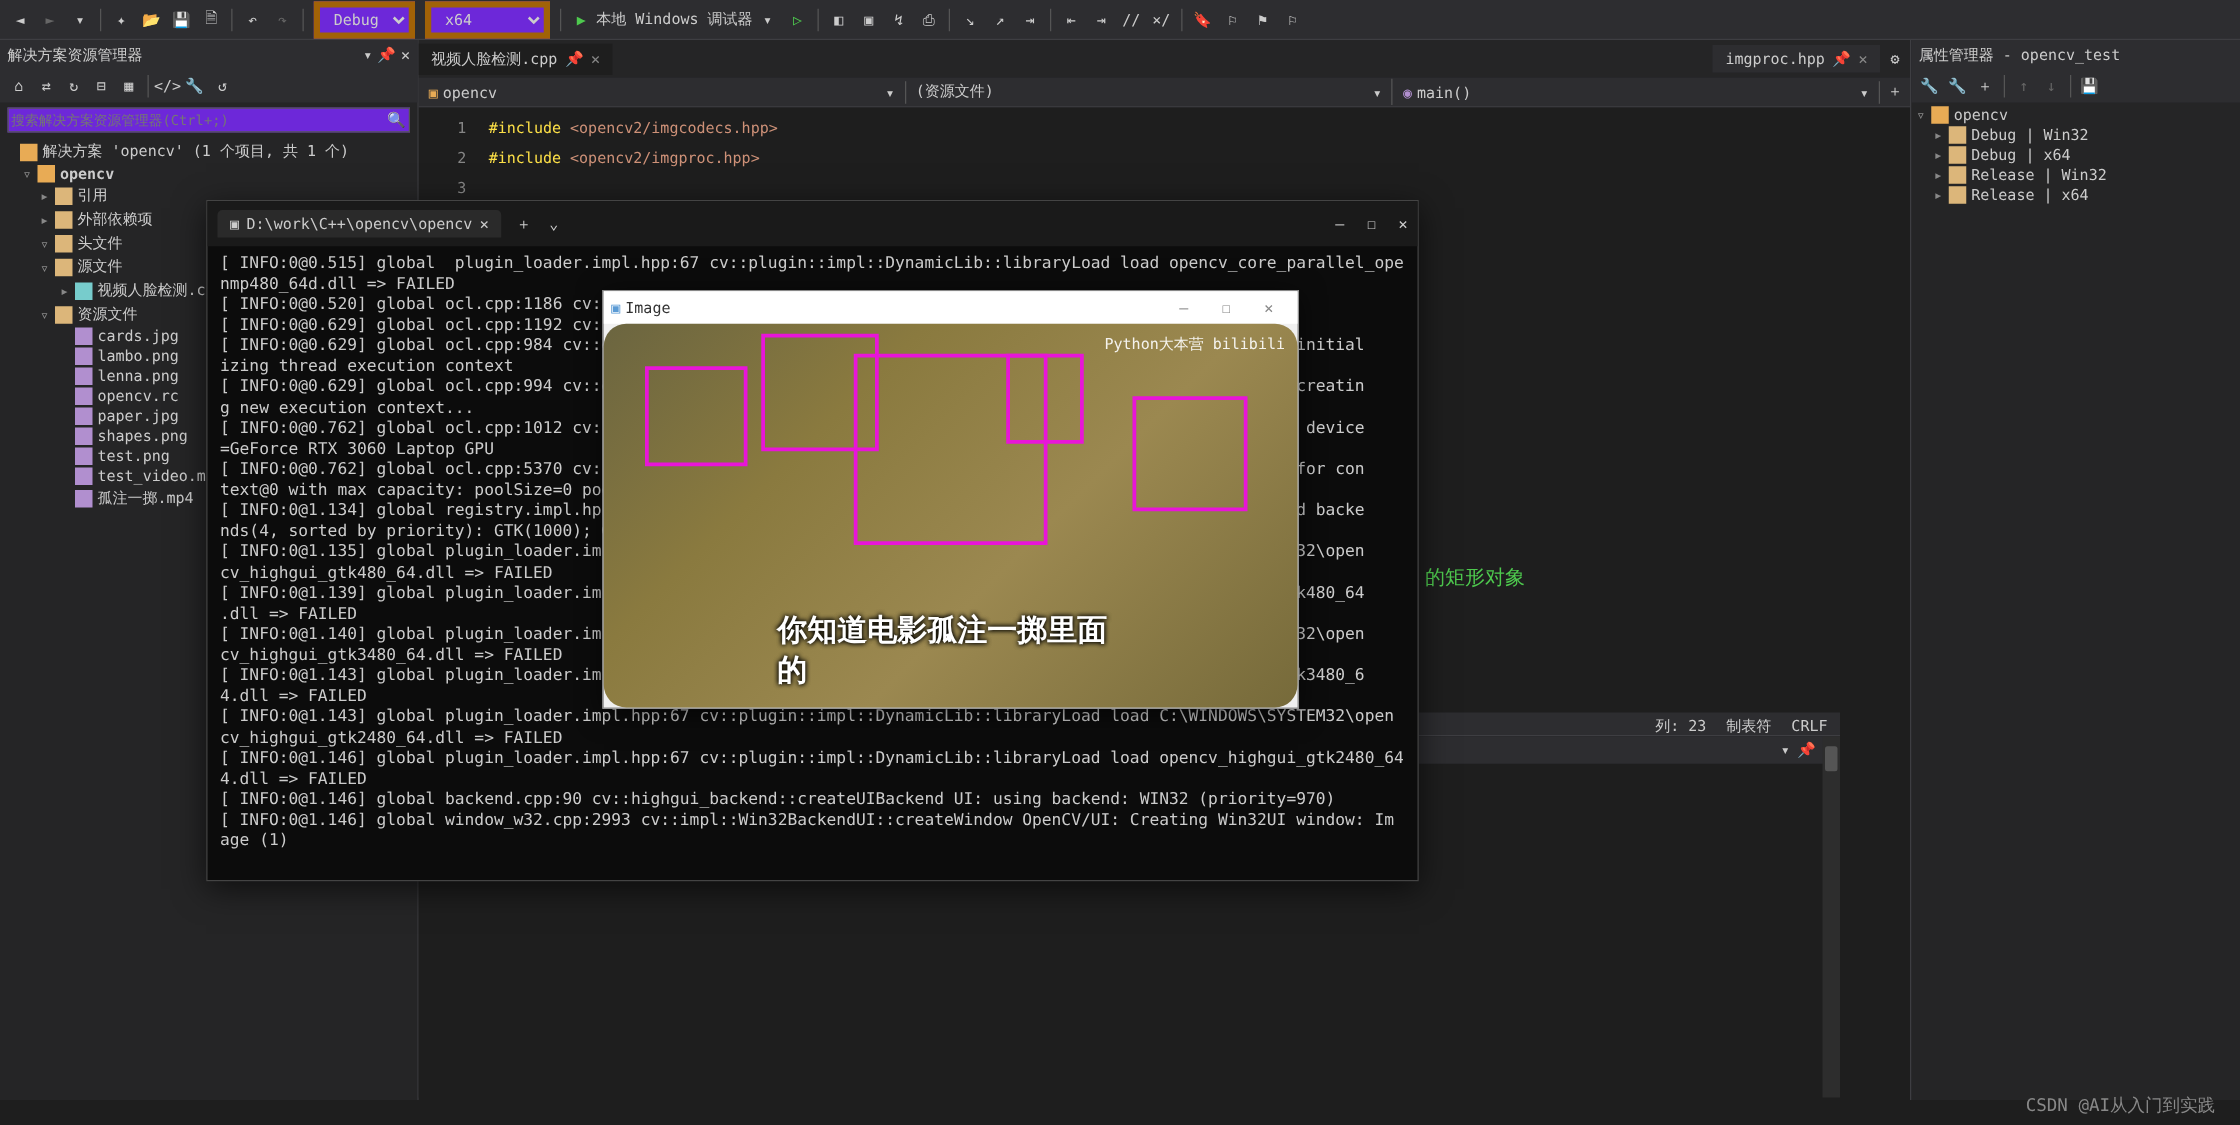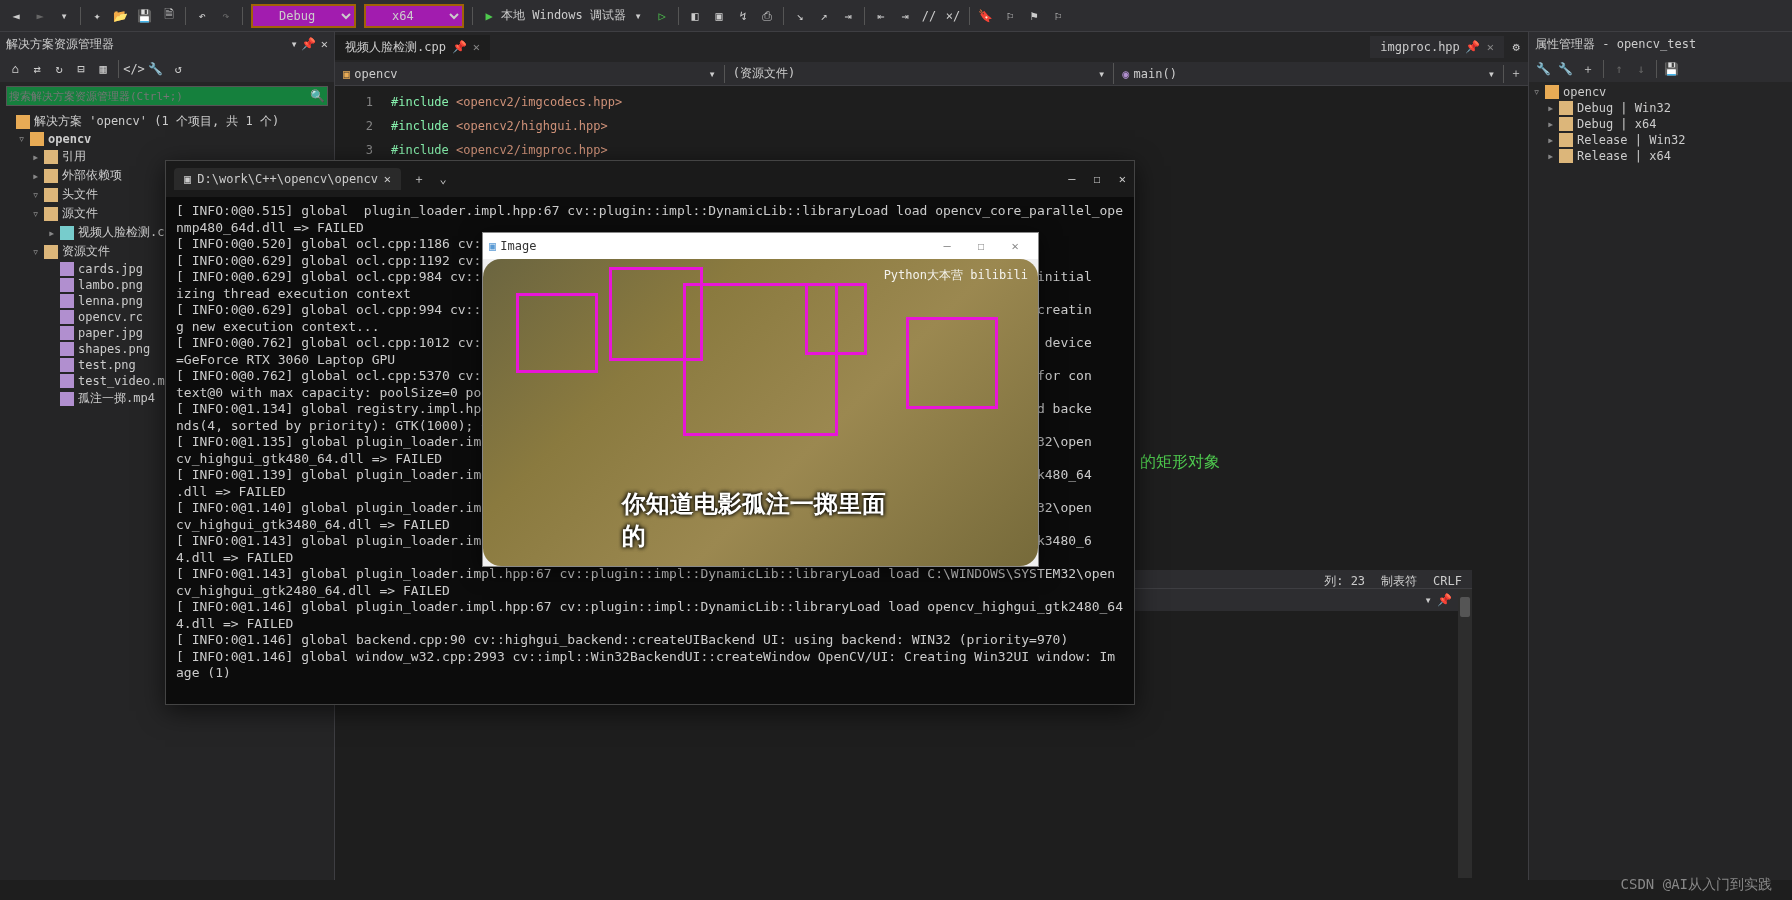--- a/index.html
+++ b/index.html
@@ -1,29 +1,29 @@
 <!DOCTYPE html>
 <html><head>
 <meta charset="utf-8">
 <style>
 *{margin:0;padding:0;box-sizing:border-box;font-family:Consolas,"Microsoft YaHei",monospace;font-size:12px;}
 body{background:#1e1e1e;color:#ccc;width:1792px;height:900px;overflow:hidden;position:relative;}
 .toolbar{height:32px;background:#2d2d30;display:flex;align-items:center;padding:0 4px;border-bottom:1px solid #3e3e42;}
 .tb-btn{width:20px;height:20px;margin:0 2px;display:flex;align-items:center;justify-content:center;color:#ccc;cursor:pointer;}
 .tb-sep{width:1px;height:18px;background:#555;margin:0 4px;}
-.tb-select{background:#a21caf;border:2px solid #a16207;color:#ccc;padding:2px 22px;margin:0 4px;}
+.tb-select{background:#6d28d9;border:5px solid #a16207;color:#ccc;padding:2px 7px;margin:0 4px;}
 .green{color:#4ec94e;}
 .main{display:flex;height:calc(100% - 52px);}
 .solution-panel{width:335px;background:#252526;border-right:1px solid #3e3e42;display:flex;flex-direction:column;}
 .panel-header{height:24px;background:#2d2d30;display:flex;align-items:center;padding:0 6px;font-size:11px;}
 .panel-header .sp{flex:1;}
 .panel-header .pin{margin-left:4px;cursor:pointer;}
 .panel-toolbar{height:26px;background:#2d2d30;display:flex;align-items:center;padding:0 4px;}
 .panel-toolbar .tb-btn{width:18px;height:18px;}
-.search-box{margin:4px 6px;background:#15803d;border:1px solid #555;padding:2px;display:flex;}
+.search-box{margin:4px 6px;background:#6d28d9;border:1px solid #555;padding:2px;display:flex;}
 .search-box input{flex:1;background:transparent;border:none;color:#ccc;font-size:11px;outline:none;}
 .tree{flex:1;overflow:auto;padding:2px 0;}
 .tree-item{display:flex;align-items:center;padding:1px 4px;font-size:11px;cursor:pointer;}
 .tree-item.depth1{padding-left:18px;}
 .tree-item.depth2{padding-left:32px;}
 .tree-item.depth3{padding-left:48px;}
 .tree-exp{width:12px;color:#888;}
 .tree-ico{width:14px;height:14px;margin-right:4px;display:inline-block;}
 .ico-sol{background:#e8ab55;}
 .ico-proj{background:#e8ab55;}
@@ -36,21 +36,21 @@
 .tab.active{background:#1e1e1e;}
 .tab .close{color:#888;}
 .tabs .sp{flex:1;}
 .tab.right{background:#2d2d30;}
 .nav-bar{height:24px;background:#2d2d30;display:flex;align-items:center;border-bottom:1px solid #3e3e42;}
 .nav-combo{flex:1;padding:2px 8px;border-right:1px solid #555;display:flex;align-items:center;gap:4px;cursor:pointer;}
 .nav-combo:last-child{border-right:none;}
 .code{flex:1;display:flex;background:#1e1e1e;overflow:hidden;}
 .gutter{width:46px;text-align:right;padding:4px 8px 0 0;color:#858585;font-size:18px;line-height:24px;}
 .code-body{flex:1;padding:4px 0 0 10px;font-size:18px;line-height:24px;font-family:Consolas,monospace;}
-.code-line .kw{color:#86efac;}
+.code-line .kw{color:#fde047;}
 .code-line .path{color:#ce9178;}
 .hint{color:#4ec94e;position:absolute;left:1140px;top:452px;font-size:16px;}
 .prop-panel{width:264px;background:#252526;border-left:1px solid #3e3e42;}
 .prop-tree .tree-item{font-size:11px;}
 .ico-cfg{background:#dcb67a;}
 .terminal{position:absolute;left:165px;top:160px;width:970px;height:545px;background:#0c0c0c;border:1px solid #444;box-shadow:0 6px 24px rgba(0,0,0,.6);display:flex;flex-direction:column;z-index:20;}
 .term-title{height:36px;background:#1a1a1a;display:flex;align-items:center;padding:0 8px;}
 .term-tab{background:#2a2a2a;padding:4px 10px;border-radius:4px 4px 0 0;display:flex;align-items:center;gap:6px;font-size:11px;}
 .term-act{display:flex;gap:18px;margin-left:auto;color:#ccc;font-size:14px;}
 .term-body{flex:1;padding:6px 10px;font-family:Consolas,monospace;font-size:13px;line-height:16.5px;color:#ccc;overflow:hidden;white-space:pre;}
@@ -261,21 +261,20 @@
       <span class="tb-btn">＋</span>
     </div>
     <div class="code">
       <div class="gutter" id="gutter">
           <div>1</div>
           <div>2</div>
           <div>3</div>
         </div>
       <div class="code-body" id="code-body">
           <div class="code-line"><span class="kw">#include </span><span class="path">&lt;opencv2/imgcodecs.hpp&gt;</span></div>
-          <div class="code-line"><span class="kw">#include </span><span class="path">&lt;opencv2/highgui.hpp&gt;</span></div>
           <div class="code-line"><span class="kw">#include </span><span class="path">&lt;opencv2/imgproc.hpp&gt;</span></div>
         </div>
     </div>
     <div class="hint">的矩形对象</div>
     <div class="statusbar">
       <span>列: 23</span>
       <span>制表符</span>
       <span>CRLF</span>
     </div>
     <div class="output-panel">

